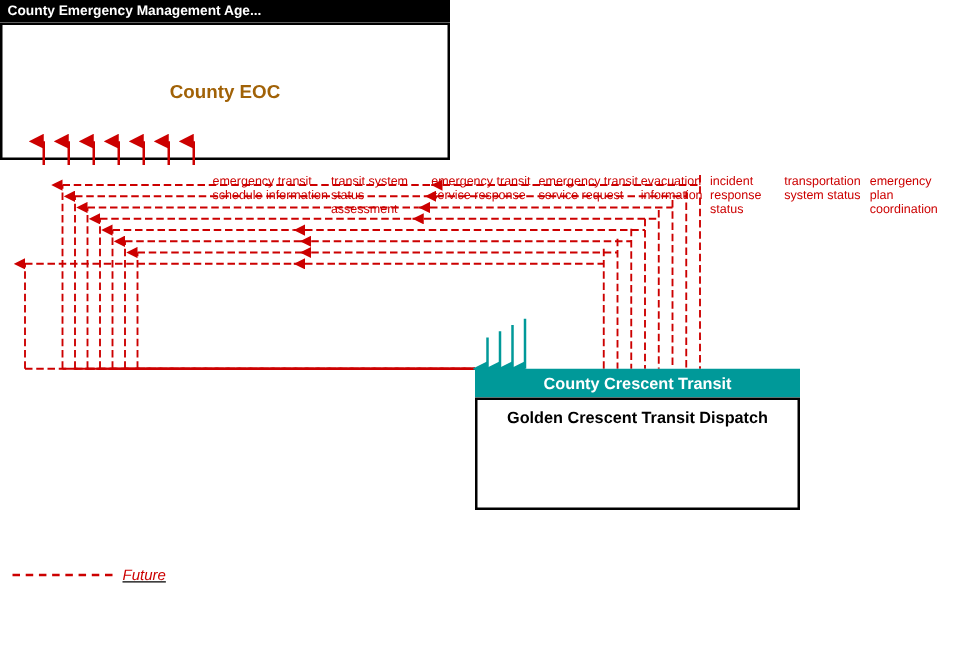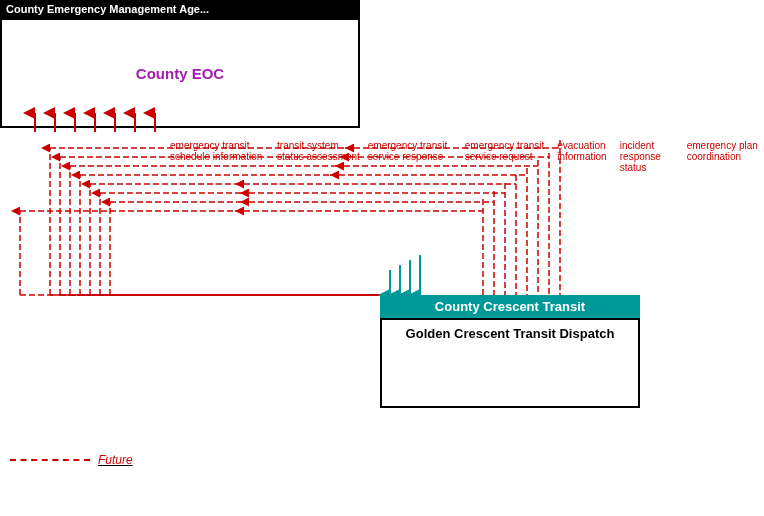--- a/index.html
+++ b/index.html
@@ -42,21 +42,21 @@
       background: #fff;
       height: 110px;
       display: flex;
       align-items: center;
       justify-content: center;
     }
 
     .county-eoc-title {
       font-size: 15px;
       font-weight: bold;
-      color: #a21caf;
+      color: #a16207;
     }
 
     
     .golden-crescent-group {
       position: absolute;
       top: 295px;
       left: 380px;
       width: 260px;
     }
 
@@ -131,20 +131,21 @@
     </div>
   </div>
 
   <div style="position:absolute; top:140px; left:170px; display:flex; flex-direction:row; gap:2px;">
     <span style="font-size:10px; color:#cc0000;">emergency transit schedule information</span>
     <span style="font-size:10px; color:#cc0000;">transit system status assessment</span>
     <span style="font-size:10px; color:#cc0000;">emergency transit service response</span>
     <span style="font-size:10px; color:#cc0000;">emergency transit service request</span>
     <span style="font-size:10px; color:#cc0000;">evacuation information</span>
     <span style="font-size:10px; color:#cc0000;">incident response status</span>
+    <span style="font-size:10px; color:#cc0000;">transportation system status</span>
     <span style="font-size:10px; color:#cc0000;">emergency plan coordination</span>
   </div>
 
   <svg class="arrows-svg">
     <defs>
       <marker id="arrowhead-red-up" markerWidth="6" markerHeight="6" refX="3" refY="6" orient="auto">
         <polygon points="0,6 3,0 6,6" fill="#cc0000"></polygon>
       </marker>
       <marker id="arrowhead-red-down" markerWidth="6" markerHeight="6" refX="3" refY="0" orient="auto">
         <polygon points="0,0 3,6 6,0" fill="#cc0000"></polygon>

